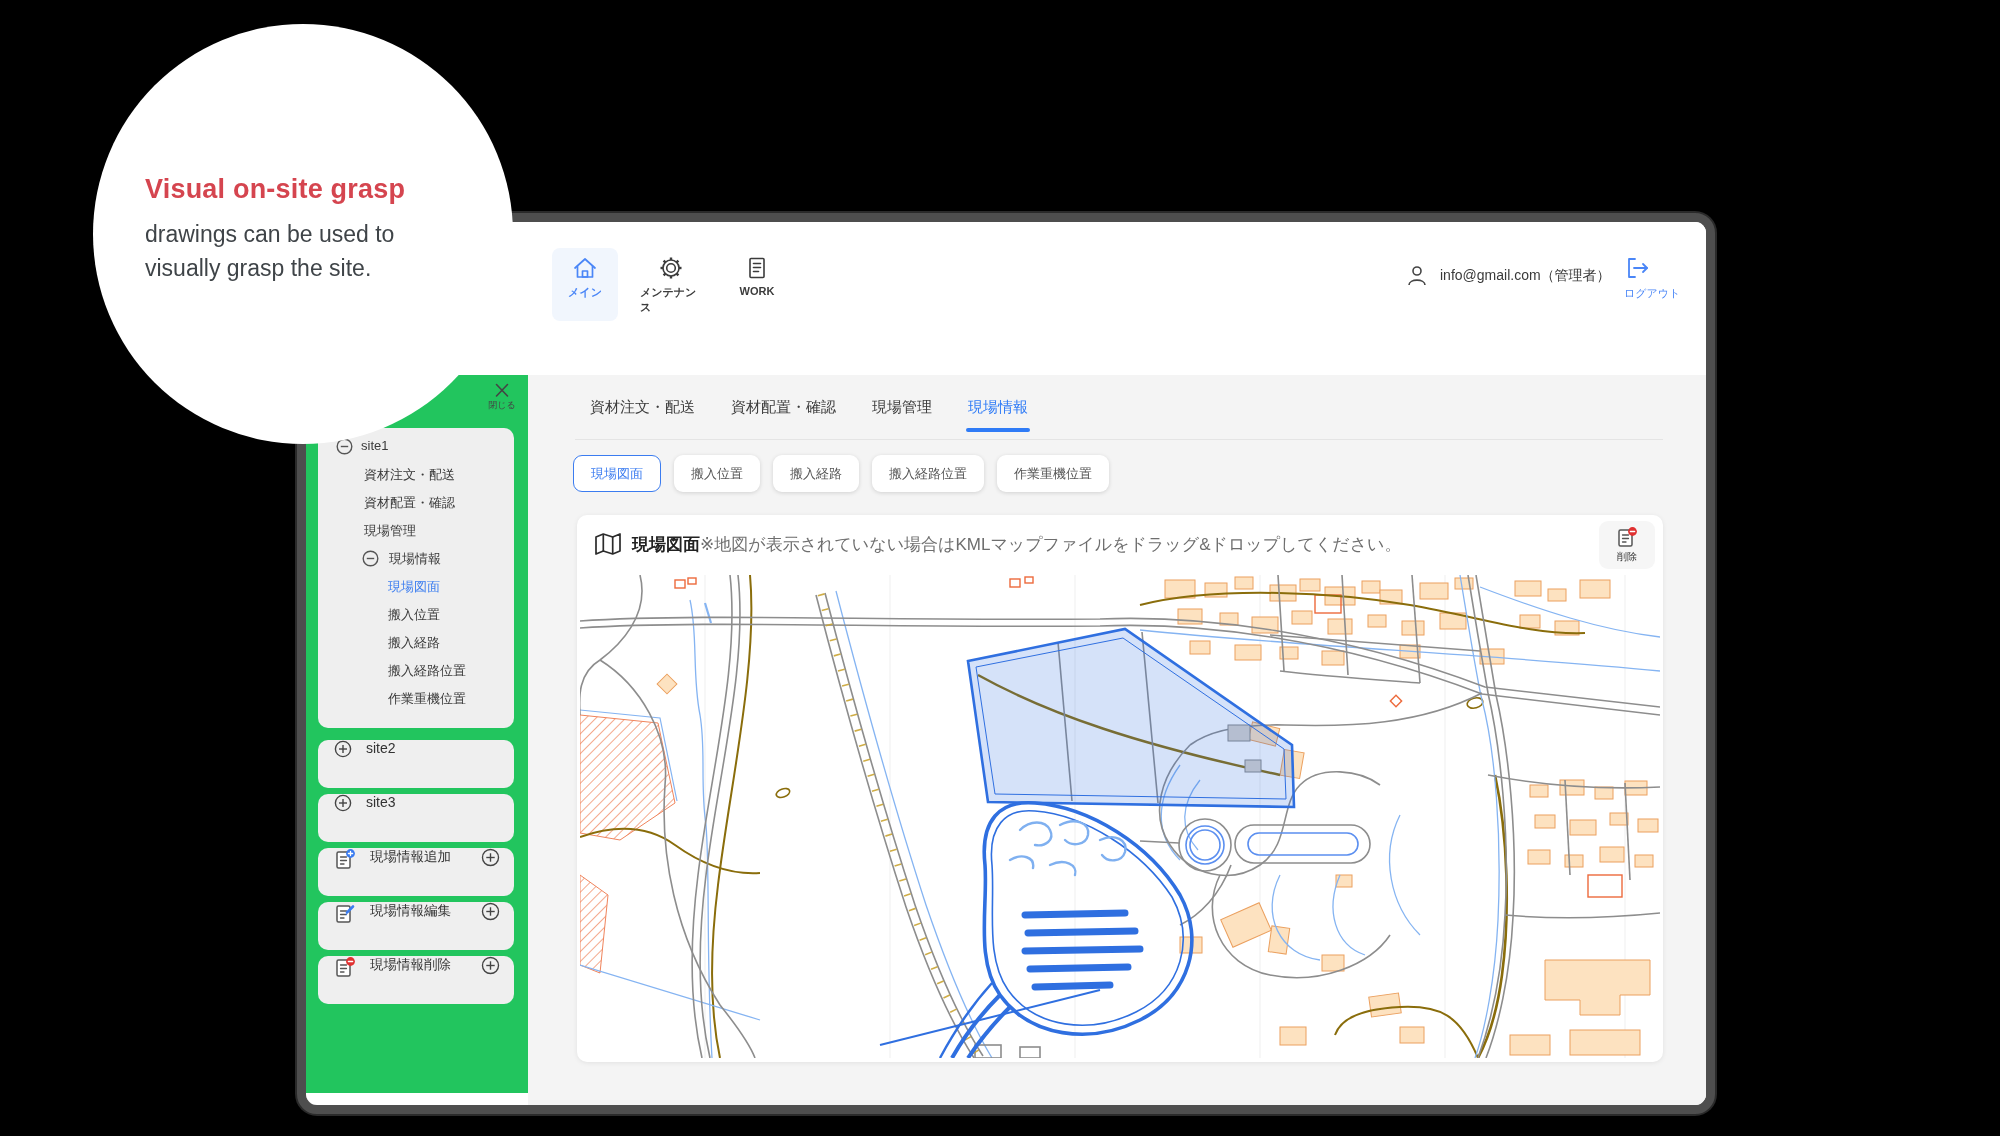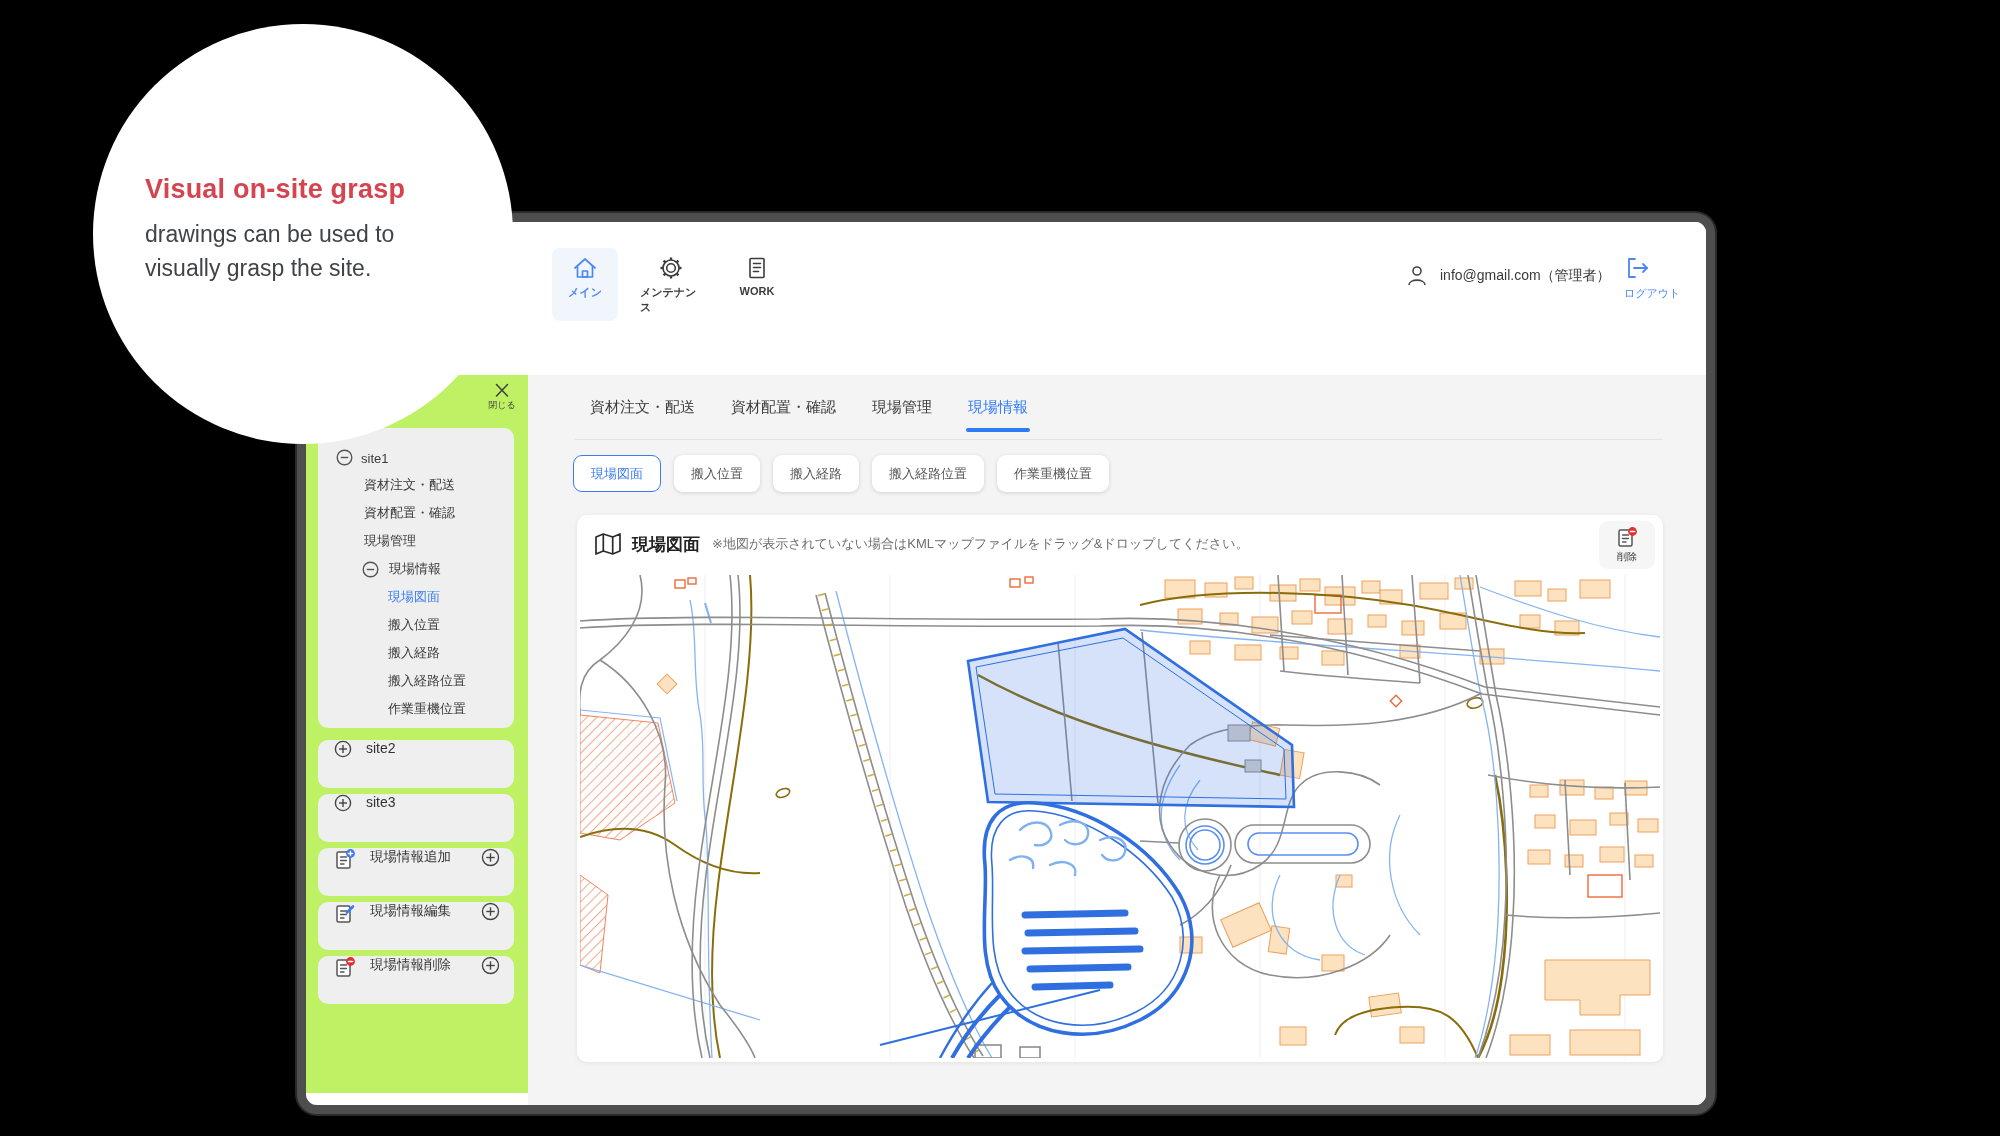--- a/index.html
+++ b/index.html
@@ -26,26 +26,26 @@
   .app-header{position:absolute;top:0;left:0;right:0;height:153px;background:#fff;}
   .nav{position:absolute;left:246px;top:26px;display:flex;gap:20px;font-weight:bold;}
   .nav-item{width:62px;display:flex;flex-direction:column;align-items:center;gap:5px;
     padding:8px 2px 6px 2px;border-radius:8px;font-size:11px;color:#3c3c3c;cursor:pointer;}
   .nav-item.active{background:#f1f6fd;color:#4a86f7;}
   .user{position:absolute;top:42px;left:1100px;display:flex;align-items:center;gap:12px;font-size:14px;color:#3a3a3a;}
   .logout{position:absolute;top:34px;left:1318px;width:68px;display:flex;flex-direction:column;gap:6px;
     color:#4a86f7;font-size:11px;cursor:pointer;}
   
   .main-bg{position:absolute;top:153px;left:222px;right:0;bottom:0;background:#f4f4f4;}
-  .sidebar{position:absolute;top:153px;left:0;width:222px;bottom:12px;background:#bef264;}
+  .sidebar{position:absolute;top:153px;left:0;width:222px;bottom:12px;background:#22c55e;}
   .close-btn{position:absolute;top:8px;left:176px;width:40px;display:flex;flex-direction:column;align-items:center;gap:1px;
     color:#444;font-size:9px;cursor:pointer;}
   .side-card{position:absolute;left:12px;width:196px;background:#efefef;border-radius:10px;box-sizing:border-box;}
   .tree-card{top:53px;height:300px;padding:10px 0 8px 0;}
-  .tree-row{height:28px;display:flex;align-items:flex-end;font-size:13px;color:#3a3a3a;cursor:pointer;}
+  .tree-row{height:28px;display:flex;align-items:flex-start;font-size:13px;color:#3a3a3a;cursor:pointer;}
   .tree-row .lbl{white-space:nowrap;}
   .ind-root{padding-left:18px;gap:8px;}
   .ind-1{padding-left:46px;}
   .ind-g{padding-left:44px;gap:10px;}
   .ind-2{padding-left:70px;}
   .tree-row.active{color:#3b7df0;}
   .row-card{height:48px;display:flex;align-items:flex-start;font-size:14px;color:#333;cursor:pointer;padding:0 14px 0 16px;box-sizing:border-box;}
   .row-card .lbl{margin-left:14px;font-size:13.5px;white-space:nowrap;}
   .row-card .spacer{flex:1;}
   #card-site2{top:365px;} #card-site3{top:419px;} #card-add{top:473px;} #card-edit{top:527px;} #card-del{top:581px;}
@@ -57,21 +57,21 @@
   .tabs-divider{position:absolute;left:269px;width:1088px;top:217px;height:1px;background:#e4e4e4;}
   .subtabs{position:absolute;left:267px;top:233px;display:flex;gap:13px;}
   .subtab{height:37px;padding:0 17px;border-radius:9px;background:#fff;box-shadow:0 1px 4px rgba(0,0,0,.14);
     font-size:13px;color:#555;display:flex;align-items:center;cursor:pointer;white-space:nowrap;box-sizing:border-box;}
   .subtab.active{border:1.5px solid #3b7cf0;color:#3b7cf0;box-shadow:none;}
   
   .panel{position:absolute;left:271px;top:293px;width:1086px;height:547px;background:#fff;border-radius:10px;
     box-shadow:0 1px 5px rgba(0,0,0,.08);}
   .panel-header{position:absolute;top:0;left:0;right:0;height:58px;display:flex;align-items:center;padding-left:17px;}
   .panel-title{font-size:17px;font-weight:bold;color:#222;margin-left:10px;white-space:nowrap;}
-  .panel-note{font-size:13px;color:#6e6e6e;margin-left:12px;white-space:nowrap;}
+  .panel-note{font-size:17px;color:#6e6e6e;white-space:nowrap;}
   .delete-btn{position:absolute;right:8px;top:6px;width:56px;height:48px;background:#f6f6f6;border-radius:9px;
     display:flex;flex-direction:column;align-items:center;justify-content:center;gap:2px;font-size:10px;color:#333;cursor:pointer;}
   .map-wrap{position:absolute;left:3px;top:60px;width:1080px;height:483px;background:#fff;overflow:hidden;}
   svg{display:block;}
 </style>
 </head>
 <body>
 
 <div class="callout">
   <div class="callout-title">Visual on-site grasp</div>

